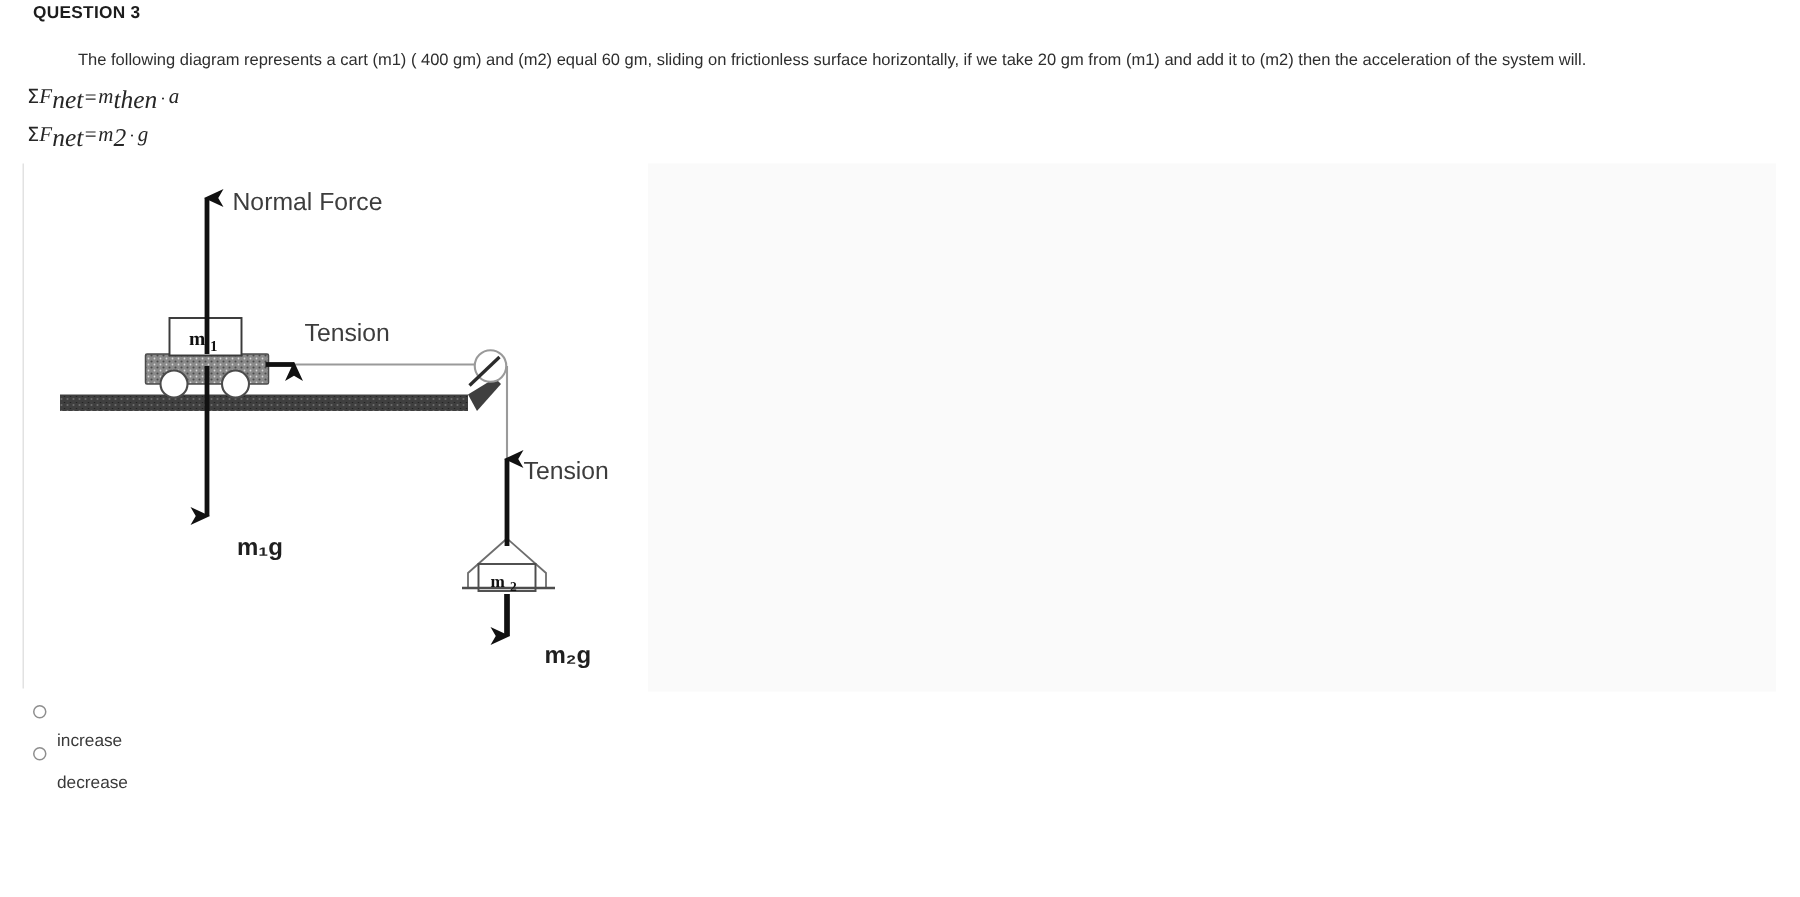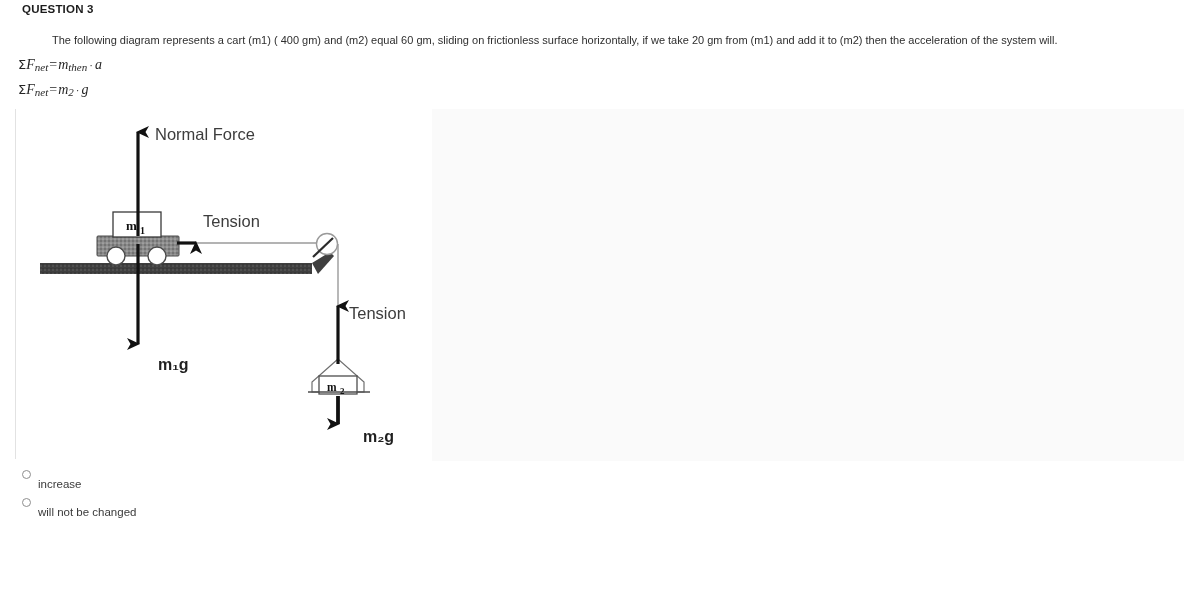--- a/index.html
+++ b/index.html
@@ -50,21 +50,21 @@
     white-space: nowrap;
   }
   .formula-1 { top: 57px; }
   .formula-2 { top: 82px; }
   .formula .sigma {
     font-style: normal;
     font-family: "DejaVu Sans", sans-serif;
     font-size: 13px;
   }
   .formula .sub {
-    font-size: 11px;
+    font-size: 17px;
     vertical-align: -0.18em;
   }
   .formula .eq {
     font-style: normal;
     padding: 0 1px;
   }
   .formula .dot {
     font-style: normal;
     padding: 0 2px;
     font-size: 11px;
@@ -119,21 +119,21 @@
     width: 9px;
     height: 9px;
     border: 1px solid #8e8e8e;
     border-radius: 50%;
     background: #ffffff;
     box-sizing: border-box;
   }
   .option-label {
     position: absolute;
     left: 38px;
-    top: 12px;
+    top: 22px;
     font-size: 11.5px;
     color: #3a3a3a;
     white-space: nowrap;
   }
 </style>
 </head>
 <body>
 
 <div class="q-header">QUESTION 3</div>
 
@@ -223,20 +223,20 @@
   </svg>
 </div>
 
 <div class="options">
 
   <div class="option-row">
     <span class="radio"></span>
     <span class="option-label">increase</span>
   </div>
 
-
   <div class="option-row">
     <span class="radio"></span>
-    <span class="option-label">will not be changed</span>
+    <span class="option-label">decrease</span>
   </div>
 
 
+
 </div>
 
 </body></html>

